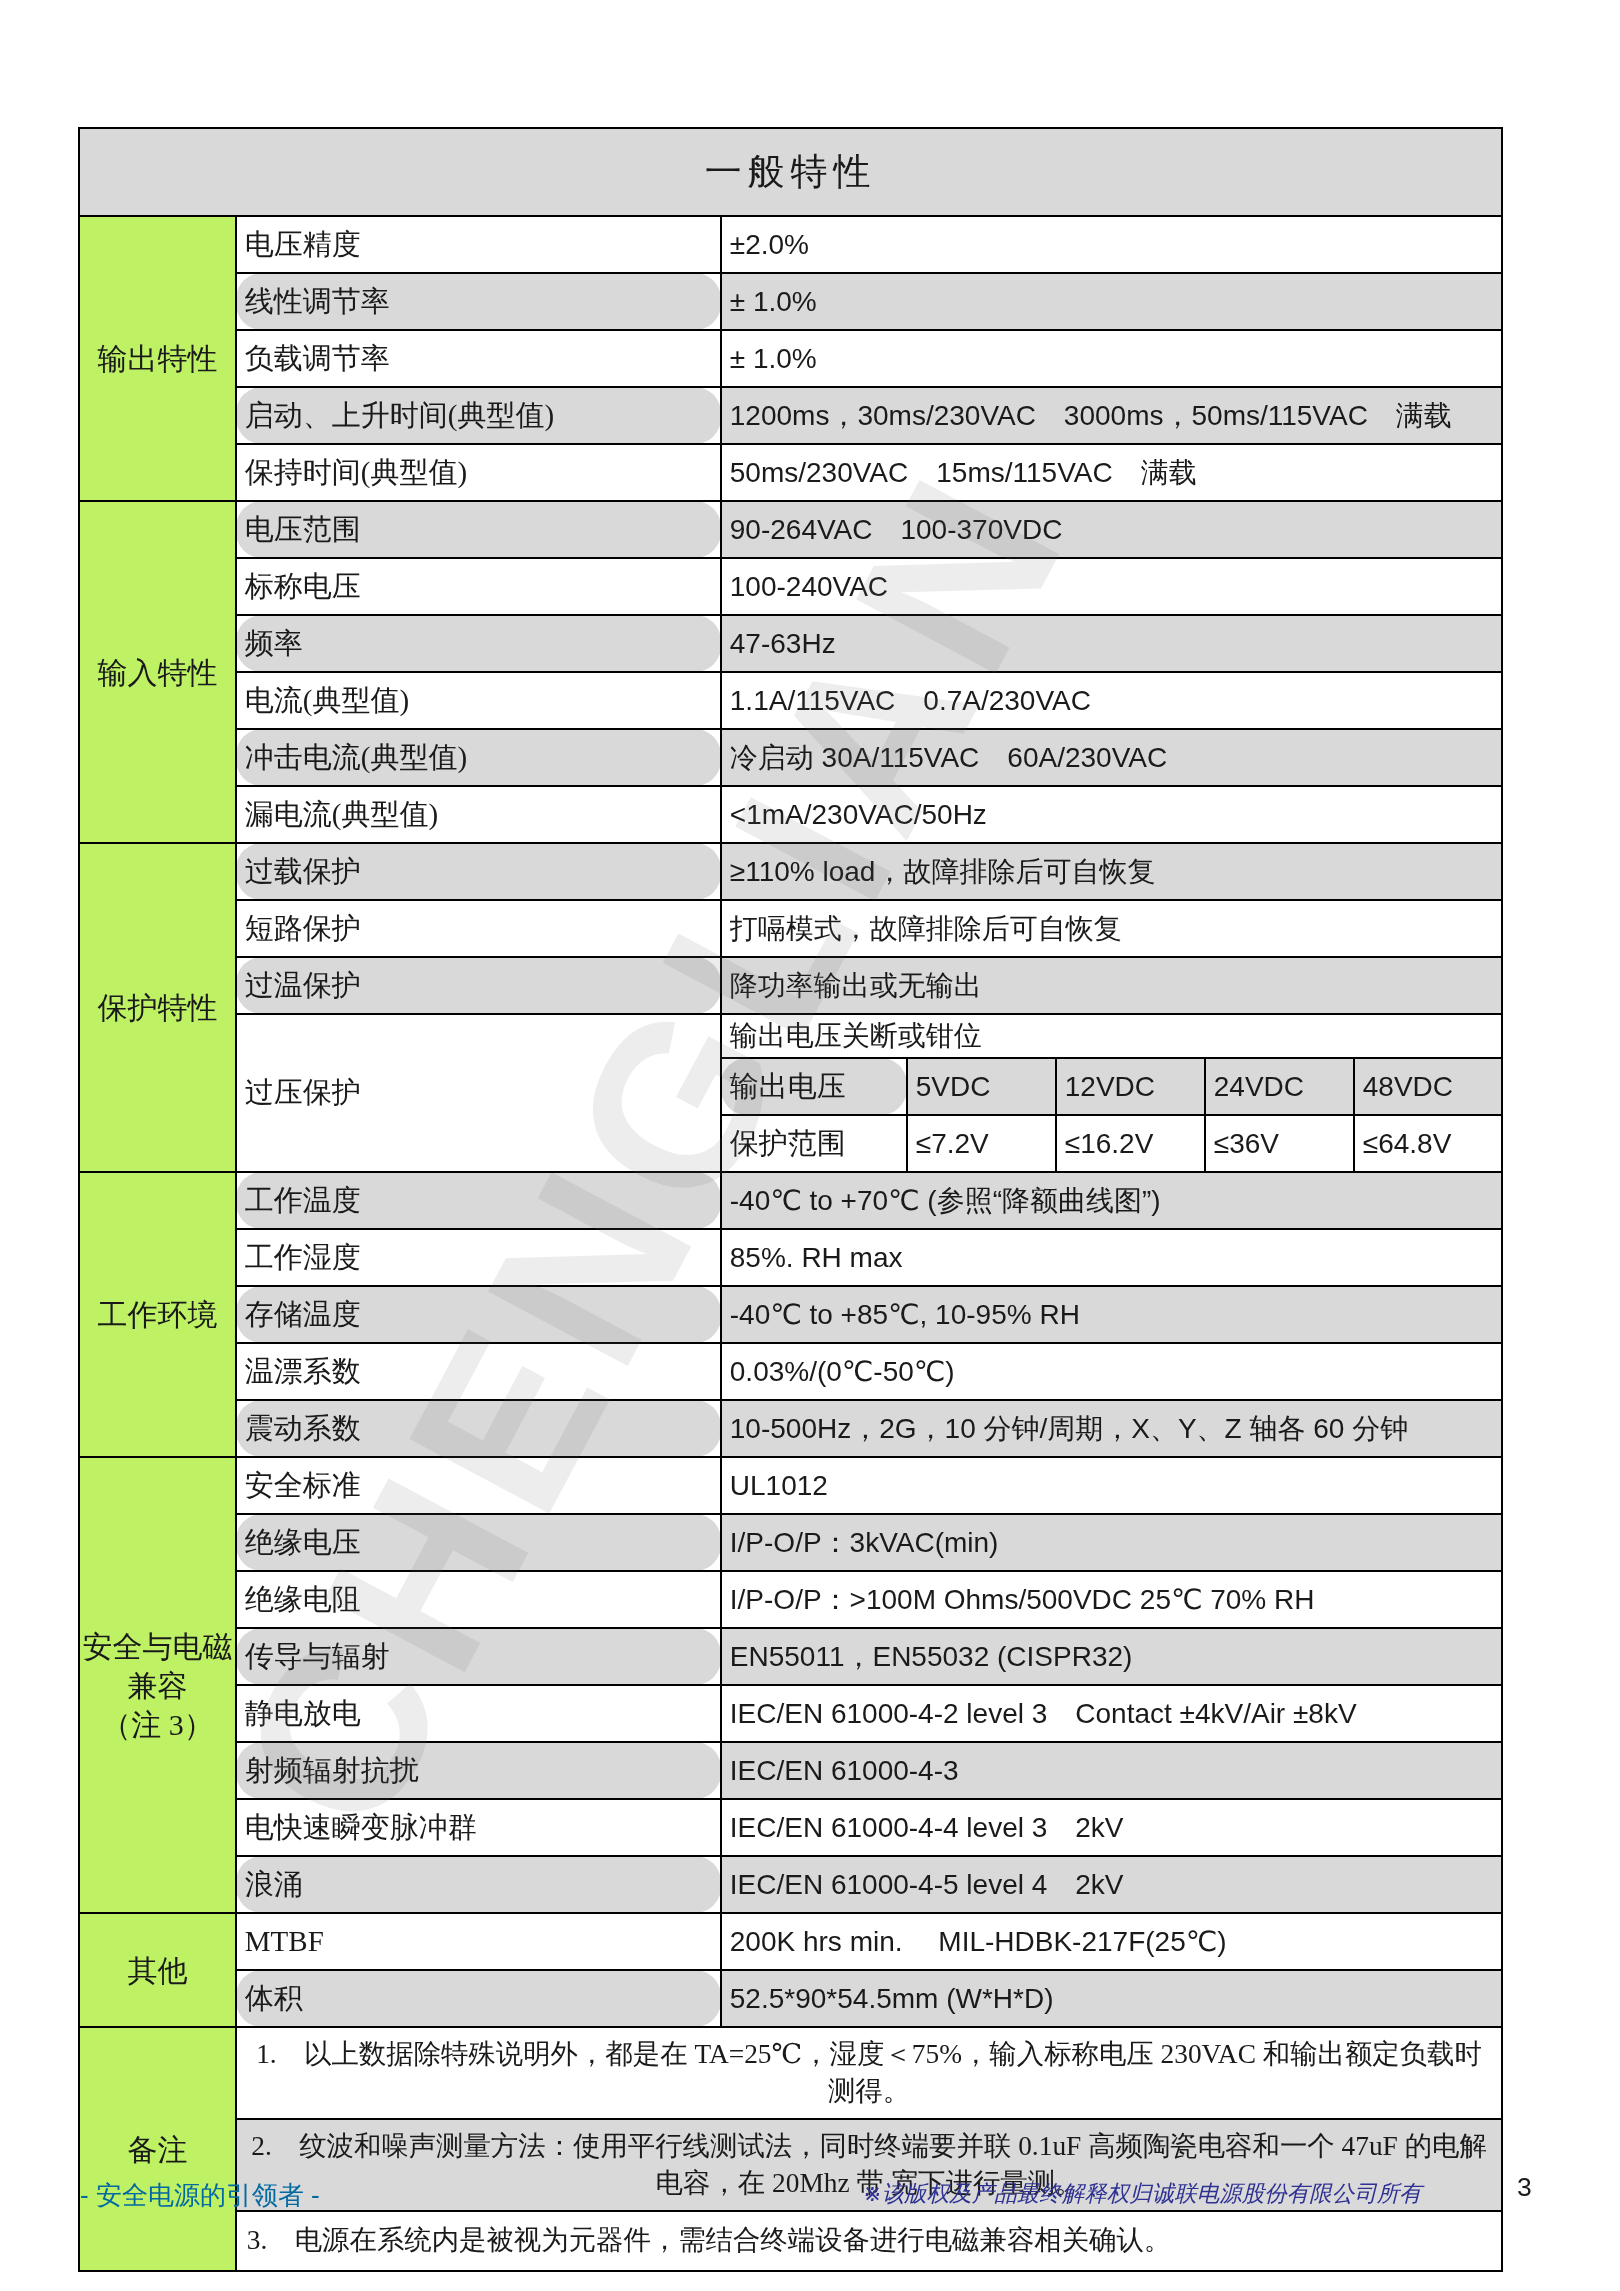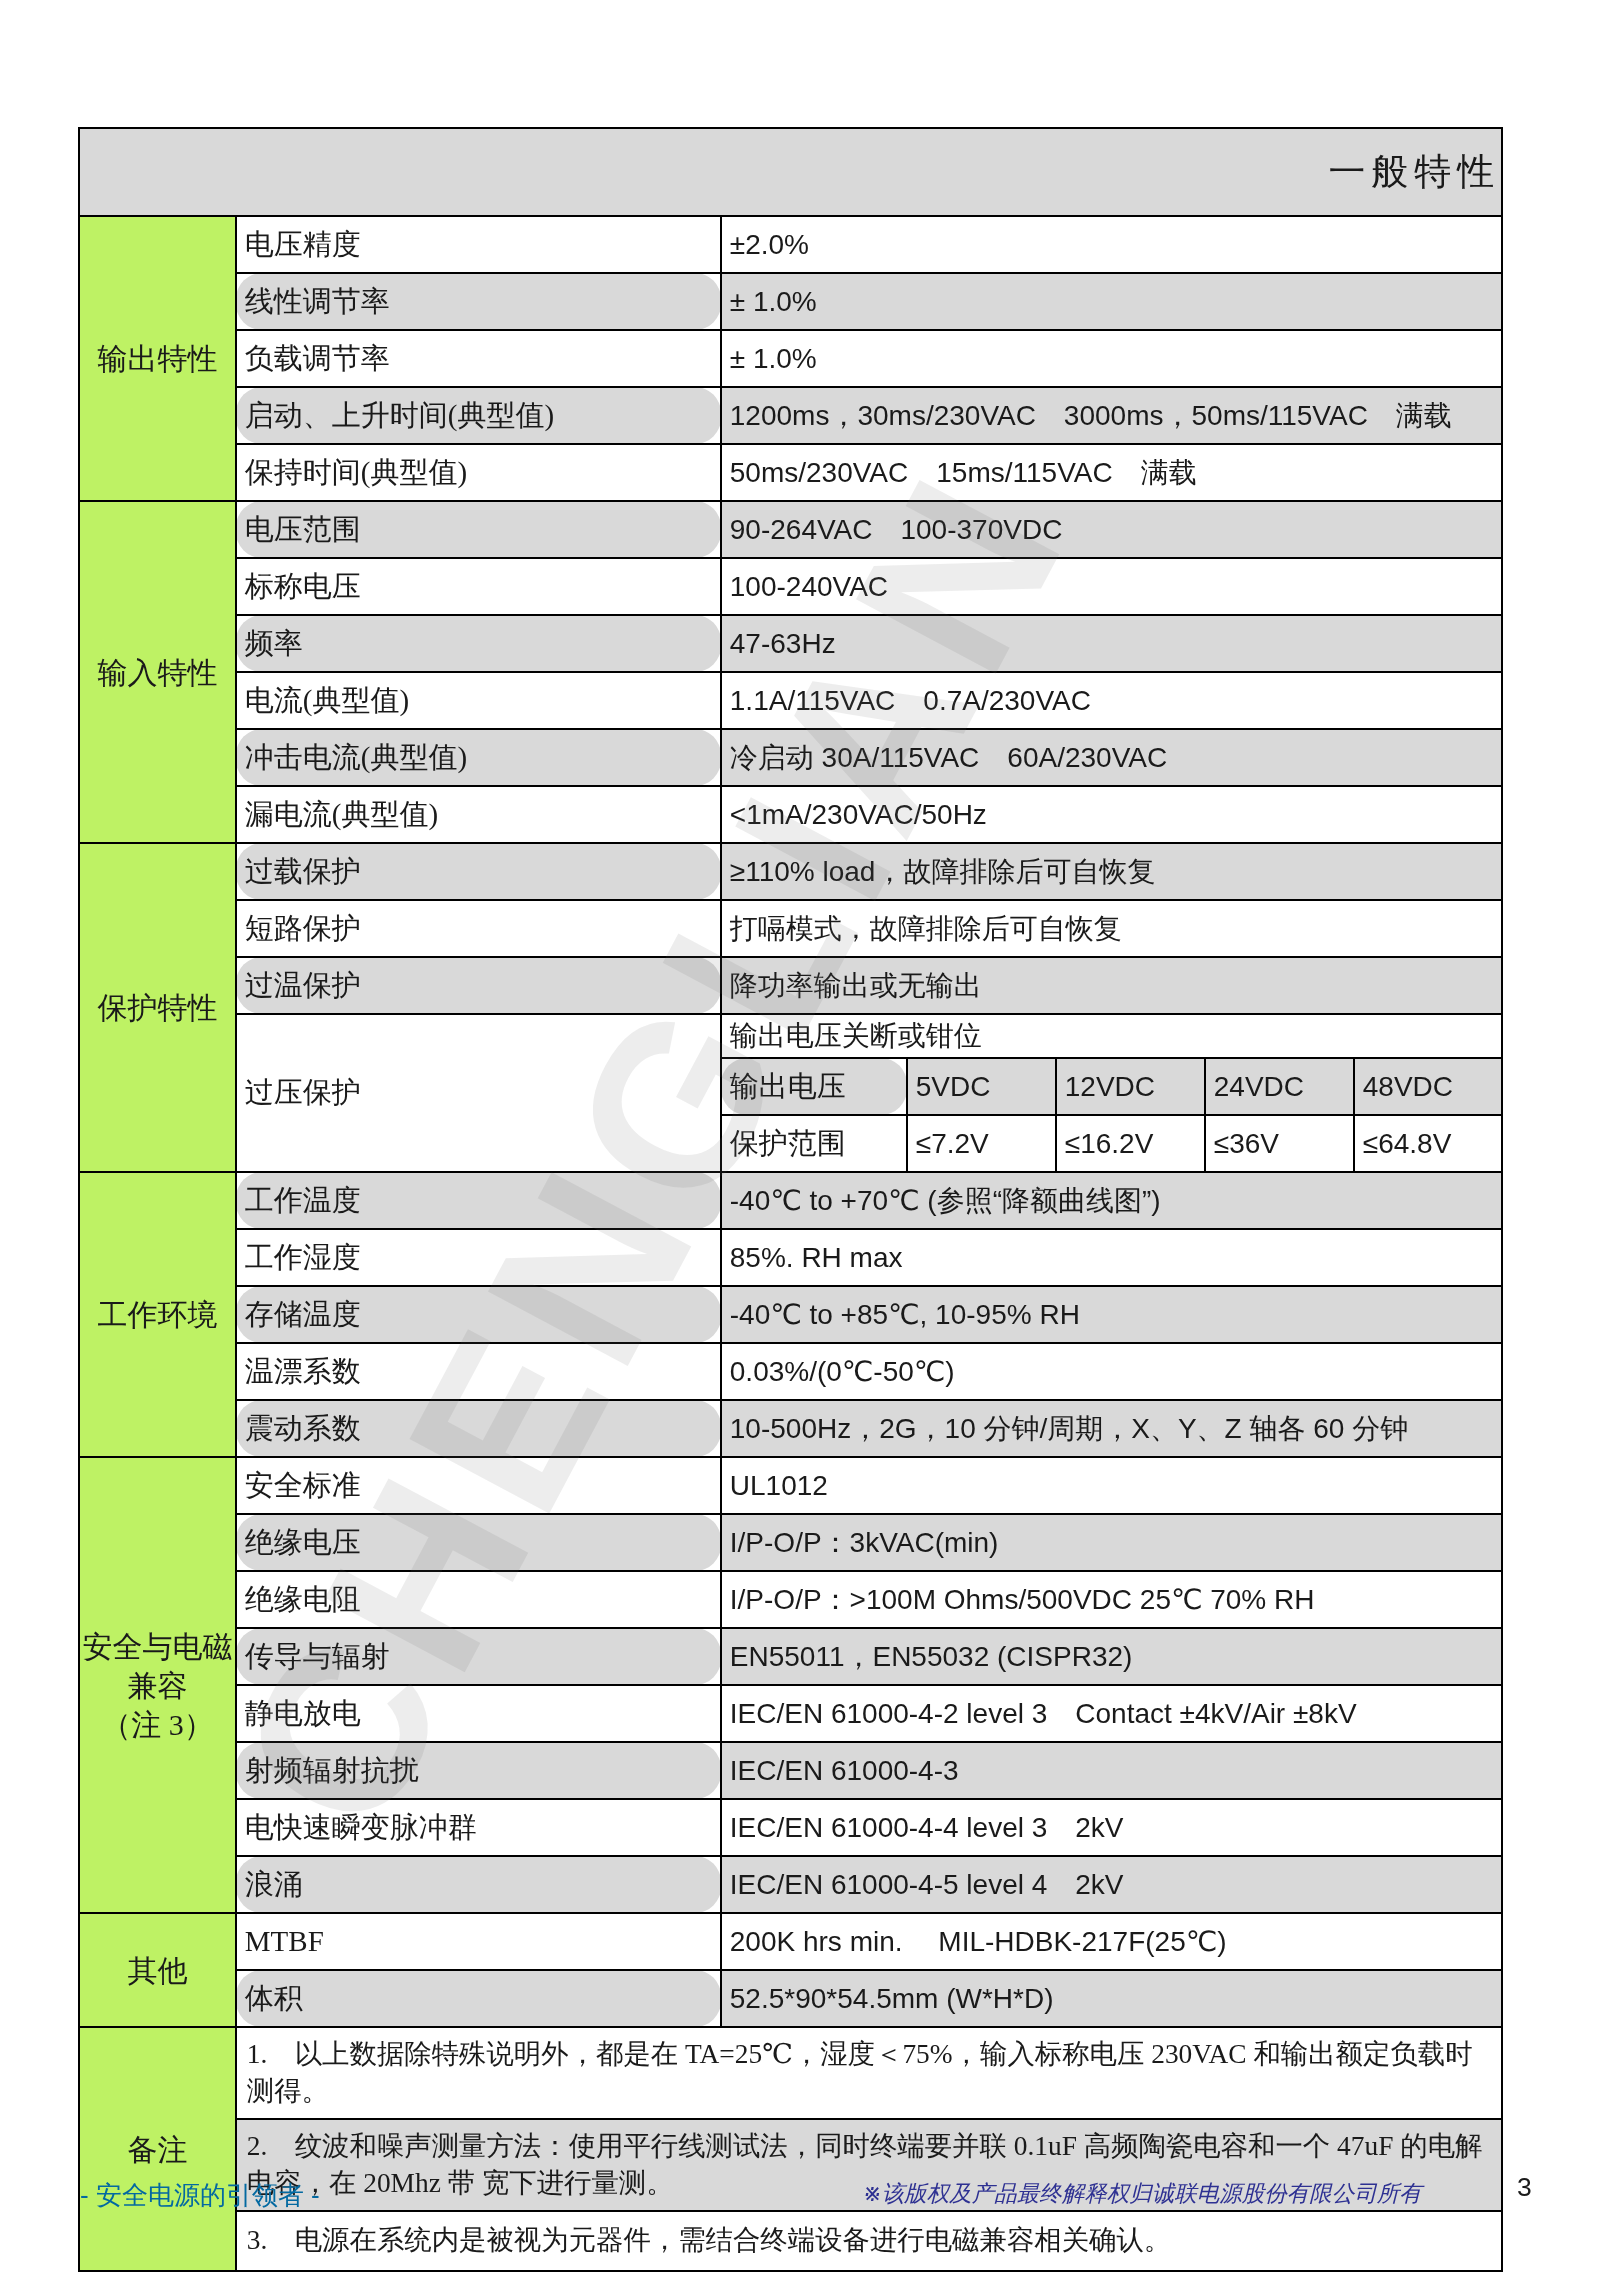--- a/index.html
+++ b/index.html
@@ -29,21 +29,21 @@
 
   
   table.spec {
     position:absolute; left:78px; top:127px; width:1423px;
     border-collapse:collapse; table-layout:fixed;
     border:2.9px solid #000; z-index:2;
   }
   table.spec td { border:2px solid #000; overflow:hidden; vertical-align:middle; }
 
   .title {
-    height:84px; text-align:right; background:#d9d9d9;
+    height:84px; text-align:center; background:#d9d9d9;
     font-size:37px; letter-spacing:5.9px;
     font-family:"Liberation Serif","DejaVu Serif",serif;
   }
   .cat {
     text-align:center; background:#bef264; font-size:30px;
     white-space:pre-line; line-height:1.3;
     font-family:"Liberation Serif","DejaVu Serif",serif;
   }
   .p {
     font-size:29px; padding:2px 7.8px; height:51px;
@@ -51,21 +51,21 @@
     border-radius:26px;
   }
   .v {
     font-size:28px; padding:2px 7.8px;
     font-family:"Liberation Sans","DejaVu Sans",sans-serif;
   }
   .note {
     font-size:27.4px; padding:3.9px 9.8px; line-height:1.35; vertical-align:middle;
     font-family:"Liberation Serif","DejaVu Serif",serif;
   }
-  .n2 { height:82px; }
+  .n2 { height:82px;text-align:center; }
   .n1 { height:51px; }
   .g { background:#d9d9d9;margin-top:7px; }
   .w { background:#ffffff; }
 
   
   .footer-left  { position:absolute; left:80px;  top:2178px; font-size:26px; color:#0369a1; z-index:2; }
   .footer-right { position:absolute; left:863px; top:2178px; font-size:22.5px; color:#2e3192; z-index:2;font-style:italic; }
   .page-num     { position:absolute; left:1517px; top:2172px; font-size:26.5px; color:#1a1a1a; z-index:2; }
 </style>
 </head>

